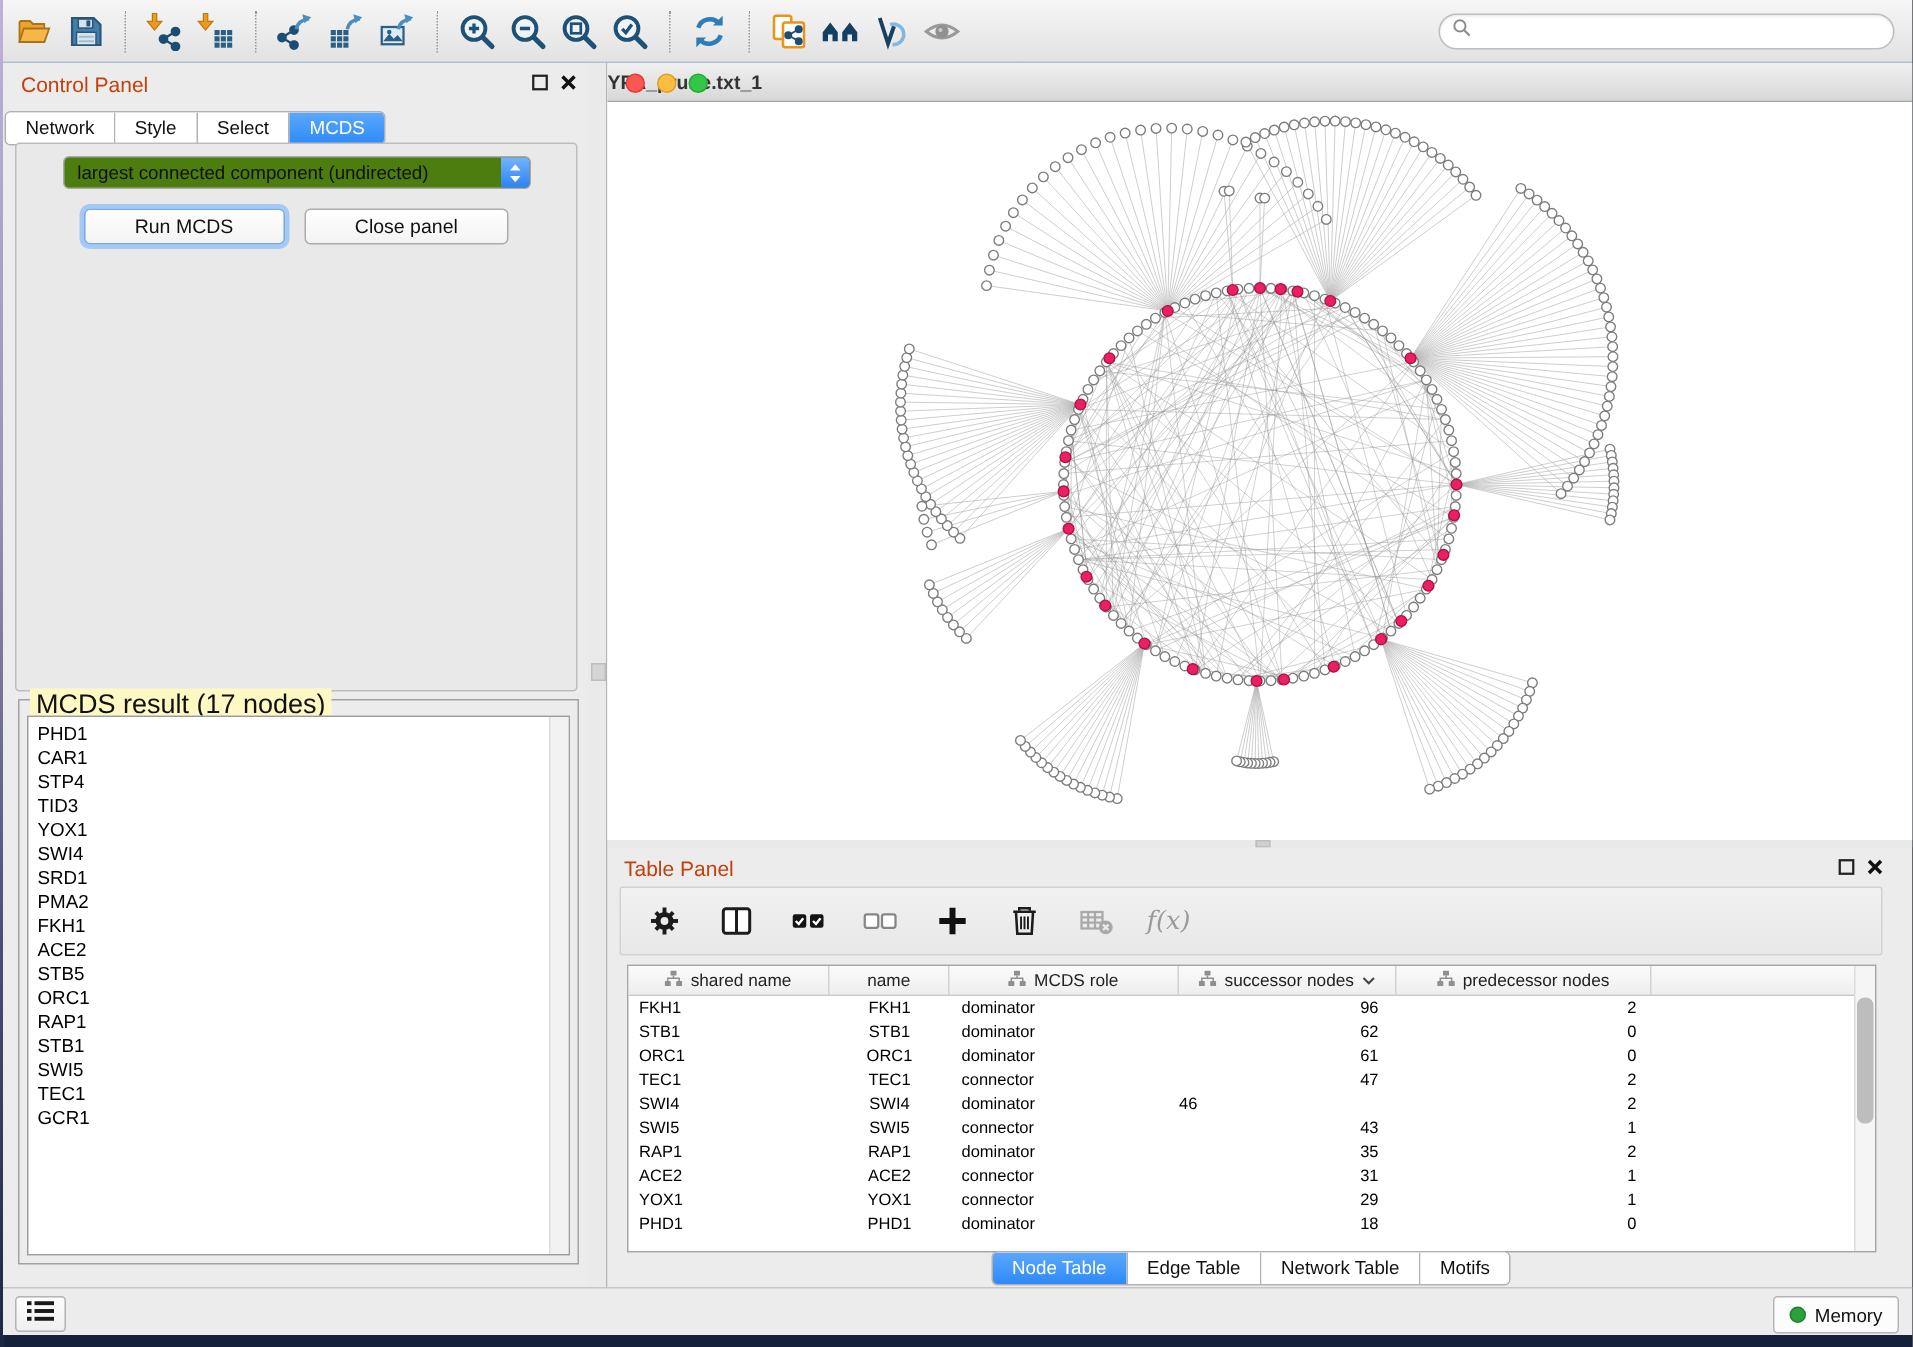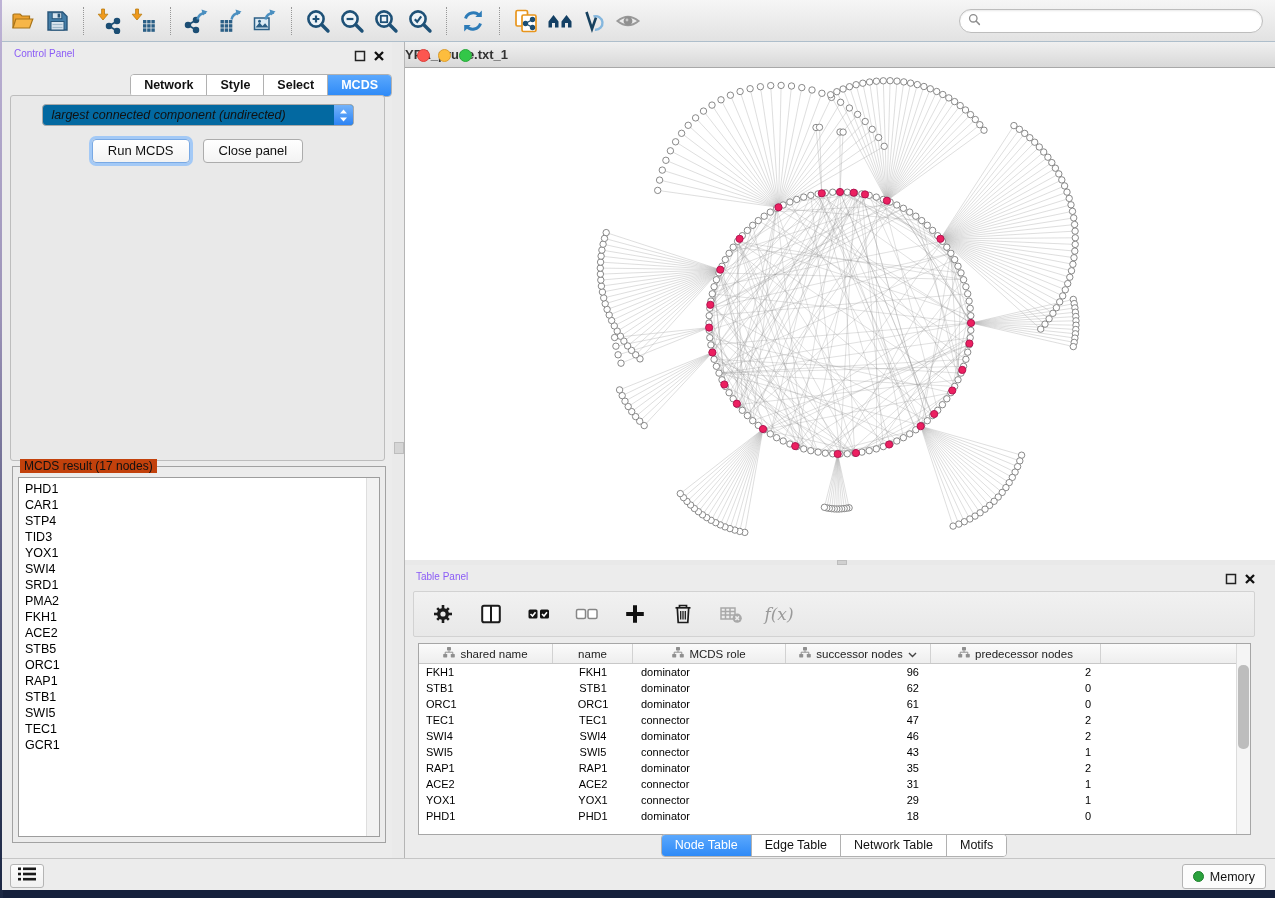--- a/index.html
+++ b/index.html
@@ -15,39 +15,39 @@
   .tb-icons{display:flex;align-items:center;height:100%;}
   .tbtn{width:34px;height:36px;display:flex;align-items:center;justify-content:center;cursor:default;}
   .tbtn svg{width:26px;height:26px;}
   .tsep{width:0;height:28px;border-left:1px dotted #979797;margin:0 9px;}
   .search-box{margin-left:auto;margin-right:12px;width:286px;height:22px;background:#fff;border:1px solid #bdbdbd;
               border-radius:12px;display:flex;align-items:center;padding:0 8px;box-shadow:inset 0 1px 2px rgba(0,0,0,.09);}
   .search-box input{flex:1;border:none;outline:none;font-size:12.5px;font-family:"Liberation Sans",sans-serif;background:transparent;margin-left:5px;}
 
   
   .control-panel{position:absolute;left:1px;top:42px;width:389px;height:816px;background:#ececec;}
-  .panel-title{position:absolute;left:11px;top:6px;font-size:10px;color:#8b5cf6;}
+  .panel-title{position:absolute;left:11px;top:6px;font-size:14px;color:#c2410c;}
   .win-icons{position:absolute;right:7px;top:6px;display:flex;gap:7px;align-items:center;}
-  .cp-tabs{position:absolute;left:0;top:32px;width:100%;display:flex;justify-content:flex-end;font-weight:bold;}
+  .cp-tabs{position:absolute;left:0;top:32px;width:100%;display:flex;justify-content:flex-start;}
   .seg-group{display:inline-flex;border:1px solid #b1b1b1;border-radius:4px;overflow:hidden;background:#fff;}
   .seg{padding:3px 13px;font-size:12.5px;color:#111;background:#fff;border-right:1px solid #b1b1b1;line-height:15px;white-space:nowrap;cursor:default;}
   .seg:last-child{border-right:none;}
   .seg.active{background:linear-gradient(#5ba8fd,#2e8af7);color:#fff;}
   .cp-inner{position:absolute;left:7px;right:7px;top:53px;height:364px;background:#e9e9e9;border:1px solid #bdbdbd;border-radius:3px;}
   .crit-label{margin-top:19px;text-align:center;font-size:13px;color:#111;}
-  .select-row{margin:8px auto 0;width:312px;height:22px;position:relative;background:#0369a1;border:1px solid #a9a9a9;border-radius:4px;box-sizing:border-box;font-style:italic;}
+  .select-row{margin:8px auto 0;width:312px;height:22px;position:relative;background:#4d7c0f;border:1px solid #a9a9a9;border-radius:4px;box-sizing:border-box;}
   .select-row .sel-text{display:block;font-size:12.5px;line-height:20px;padding-left:9px;color:#111;white-space:nowrap;}
   .stepper{position:absolute;right:0;top:0;bottom:0;width:19px;border-radius:0 3px 3px 0;
            background:linear-gradient(#74b3fa,#2c83f4);display:flex;align-items:center;justify-content:center;}
   .btn-row{margin-top:13px;display:flex;justify-content:center;gap:13px;}
   .pbtn{background:linear-gradient(#ffffff,#f3f3f3);border:1px solid #acacac;border-radius:4px;font-size:13px;
-        font-family:"Liberation Sans",sans-serif;padding:3px 15px;color:#111;line-height:16px;}
+        font-family:"Liberation Sans",sans-serif;padding:3px 33px;color:#111;line-height:16px;}
   .pbtn.focused{border-color:#79a9e4;box-shadow:0 0 0 3px #a3c9f6;}
   .cp-group{position:absolute;left:9px;right:6px;top:424px;height:375px;border:1px solid #a2a2a2;}
-  .group-title{position:absolute;top:-8px;left:7px;background:#c2410c;padding:0 4px;font-size:12px;color:#111;}
+  .group-title{position:absolute;top:-8px;left:7px;background:#fef9c3;padding:0 4px;font-size:18px;color:#111;}
   .mcds-list{position:absolute;left:5px;right:5px;top:10px;bottom:5px;background:#fff;border:1px solid #9d9d9d;overflow:hidden;}
   .mcds-track{position:absolute;right:0;top:0;bottom:0;width:12px;background:#f2f2f2;border-left:1px solid #dedede;}
   .mcds-items{padding:3px 0 0 6px;}
   .mcds-item{font-size:12.5px;line-height:16px;color:#000;}
 
   
   .v-splitter{position:absolute;left:390px;top:42px;width:13px;height:816px;background:#eaeaea;border-right:1px solid #b5b5b5;box-sizing:border-box;}
   .v-splitter .handle{position:absolute;left:2px;top:400px;width:8px;height:10px;background:#d5d5d5;border:1px solid #bdbdbd;}
   .h-splitter{position:absolute;left:403px;top:560px;right:0;height:5px;background:#e9e9e9;}
   .h-splitter .handle{position:absolute;left:432px;top:0;width:10px;height:5px;background:#d0d0d0;border:1px solid #bdbdbd;box-sizing:border-box;}
@@ -1215,21 +1215,21 @@
               <div class="td" style="width: 134px; padding-left: 7px;">TEC1</div>
               <div class="td" style="width: 80px; text-align: center;">TEC1</div>
               <div class="td" style="width: 153px; padding-left: 8px;">connector</div>
               <div class="td" style="width: 145px; text-align: right; padding-right: 12px;">47</div>
               <div class="td" style="width: 170px; text-align: right; padding-right: 10px;">2</div>
             </div>
             <div class="trow">
               <div class="td" style="width: 134px; padding-left: 7px;">SWI4</div>
               <div class="td" style="width: 80px; text-align: center;">SWI4</div>
               <div class="td" style="width: 153px; padding-left: 8px;">dominator</div>
-              <div class="td" style="width: 145px; text-align: right; padding-right: 12px;">46</div>
+              <div class="td" style="width: 145px; padding-right: 12px;">46</div>
               <div class="td" style="width: 170px; text-align: right; padding-right: 10px;">2</div>
             </div>
             <div class="trow">
               <div class="td" style="width: 134px; padding-left: 7px;">SWI5</div>
               <div class="td" style="width: 80px; text-align: center;">SWI5</div>
               <div class="td" style="width: 153px; padding-left: 8px;">connector</div>
               <div class="td" style="width: 145px; text-align: right; padding-right: 12px;">43</div>
               <div class="td" style="width: 170px; text-align: right; padding-right: 10px;">1</div>
             </div>
             <div class="trow">

